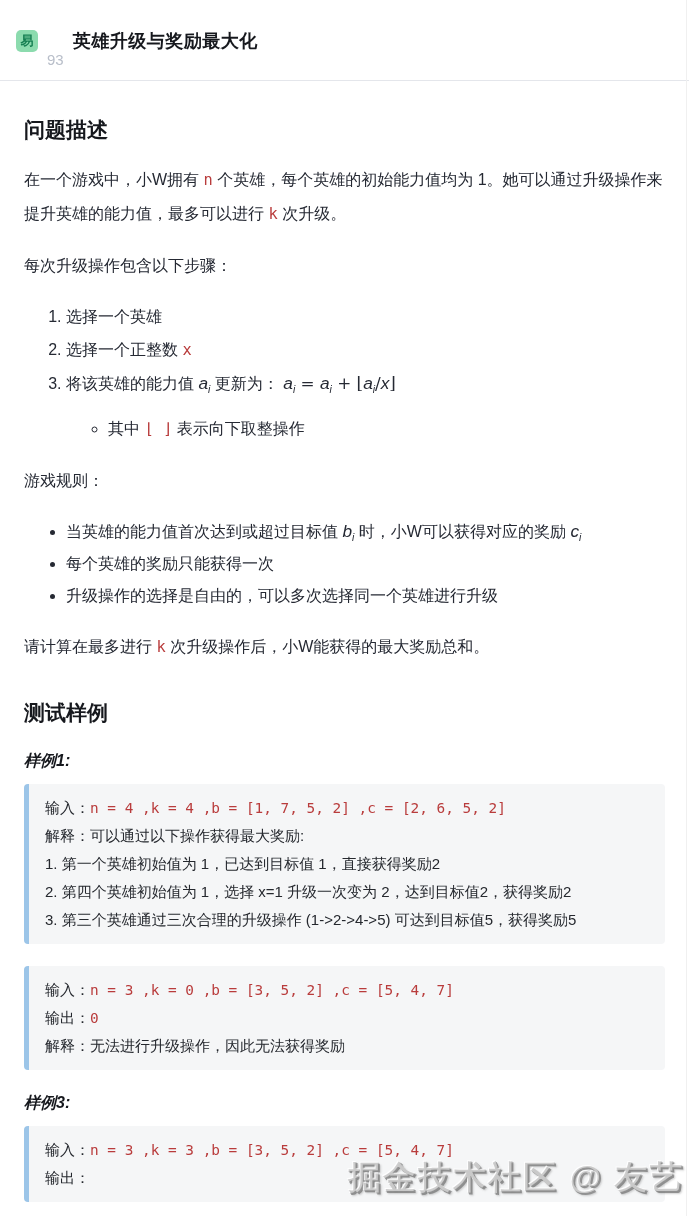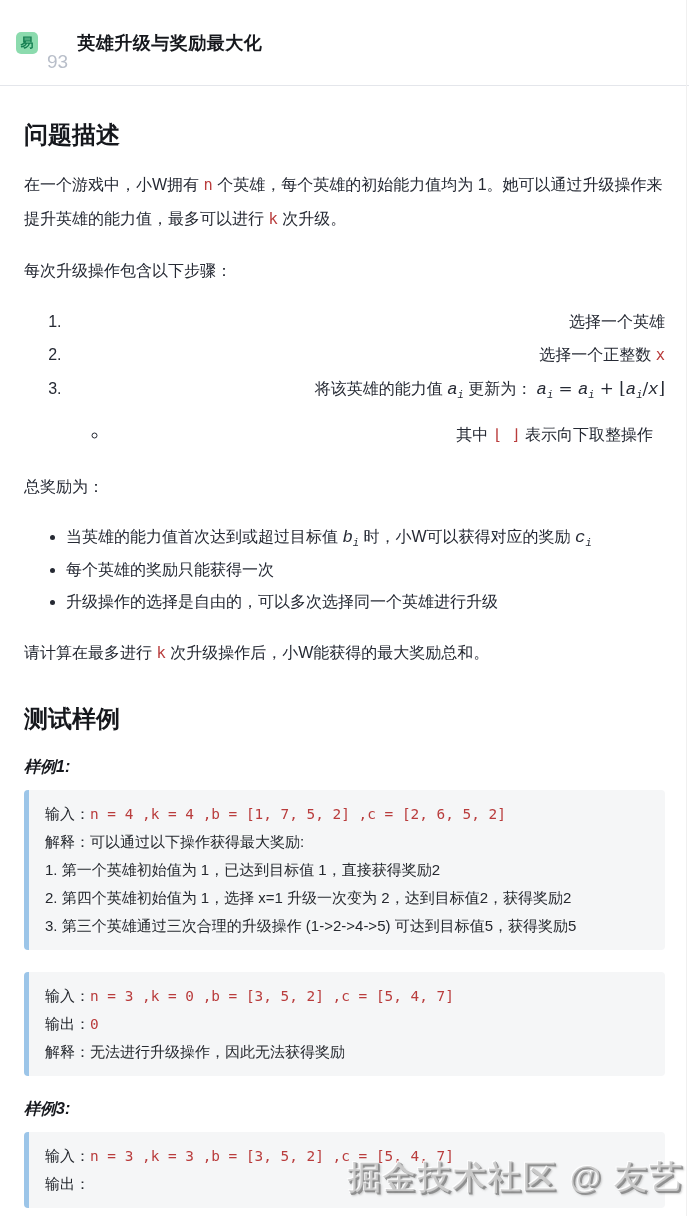--- a/index.html
+++ b/index.html
@@ -9,40 +9,40 @@
   }
   *{box-sizing:border-box; margin:0; padding:0;}
   html,body{background:#fff;}
   body{font-family:"Liberation Sans","DejaVu Sans",sans-serif; color:var(--text);}
   .page{position:relative; width:689px; height:1216px; overflow:hidden; background:#fff;}
   .edge-line{position:absolute; top:0; right:2px; width:1px; height:100%; background:#f0f0f0;}
 
   header{display:flex; align-items:center; gap:9px; padding:13px 16px 12px; border-bottom:1px solid var(--divider);}
   .badge{display:inline-flex; align-items:center; justify-content:center; width:22px; height:22px;
     border-radius:5px; background:var(--badge-bg); color:var(--badge-text); font-size:13px; font-weight:700; flex:0 0 auto;}
-  .prob-num{color:var(--num-gray); font-size:19px;margin-top:38px;}
+  .prob-num{color:var(--num-gray); font-size:15px;margin-top:38px;}
   h1{font-size:18px; font-weight:700; color:var(--heading); letter-spacing:.5px;text-align:center;}
 
   main{padding:0 24px;}
-  h2{font-size:24px; font-weight:700; color:var(--heading); margin:34px 0 16px; line-height:30px;}
+  h2{font-size:21px; font-weight:700; color:var(--heading); margin:34px 0 16px; line-height:30px;}
   main p{margin:18px 0; font-size:16px; line-height:33px;}
   ol.steps{margin:12px 0 12px; padding-left:42px; font-size:16px;}
-  ol.steps>li{line-height:33px;text-align:right;}
+  ol.steps>li{line-height:33px;}
   ul.subnote{list-style:circle; padding-left:30px; margin:12px;}
   ul.subnote li{line-height:33px;}
   ul.rules{margin:18px 0; padding-left:42px; font-size:16px; list-style:disc;}
   ul.rules li{line-height:32px;}
 
   h3.sample-label{font-size:16px; font-style:italic; font-weight:700; color:var(--heading); margin:22px 0 12px; line-height:22px;}
   .code-block{background:var(--block-bg); border-left:5px solid var(--block-border); border-radius:4px;
     margin:12px 0 22px; padding:10px 16px; font-size:15px; color:#25282e;}
   .code-line{line-height:28px; white-space:nowrap;}
 
   .sg-c{font-family:"DejaVu Sans Mono","Liberation Mono",monospace; color:var(--code-red); font-size:.96em;}
-  .sg-m{font-family:Liberation Mono, monospace; font-style:italic; font-size:1.08em;}
+  .sg-m{font-family:Liberation Sans, sans-serif; font-style:italic; font-size:1.08em;}
   .sg-m sub{font-size:.6em; line-height:0;}
   .sg-u{font-family:"DejaVu Serif","Liberation Serif",serif; font-size:1.05em;}
 
   .watermark{position:absolute; top:1156px; right:4px; font-size:33px; font-weight:700; letter-spacing:2px;
     color:rgba(140,140,140,.42); white-space:nowrap;
     text-shadow:-1px -1px 0 rgba(255,255,255,.9), 1px 1px 0 rgba(90,90,90,.55), 2px 2px 2px rgba(120,120,120,.35);}
 </style>
 </head>
 <body>
 
@@ -66,21 +66,21 @@
       <li>选择一个英雄</li>
       <li>选择一个正整数 <span class="sg-c">x</span></li>
       <li>
         <span>将该英雄的能力值 <span class="sg-m">a<sub>i</sub></span> 更新为： <span class="sg-m">a<sub>i</sub></span><span class="sg-u"> = </span><span class="sg-m">a<sub>i</sub></span><span class="sg-u"> + ⌊</span><span class="sg-m">a<sub>i</sub></span><span class="sg-u">/</span><span class="sg-m">x</span><span class="sg-u">⌋</span></span>
         <ul class="subnote">
           <li>其中 <span class="sg-c">⌊ ⌋</span> 表示向下取整操作</li>
         </ul>
       </li>
     </ol>
 
-    <p>总奖励为：</p>
+    <p>游戏规则：</p>
 
     <ul class="rules">
       <li>当英雄的能力值首次达到或超过目标值 <span class="sg-m">b<sub>i</sub></span> 时，小W可以获得对应的奖励 <span class="sg-m">c<sub>i</sub></span></li>
       <li>每个英雄的奖励只能获得一次</li>
       <li>升级操作的选择是自由的，可以多次选择同一个英雄进行升级</li>
     </ul>
 
     <p>请计算在最多进行 <span class="sg-c">k</span> 次升级操作后，小W能获得的最大奖励总和。</p>
 
     <h2>测试样例</h2>

